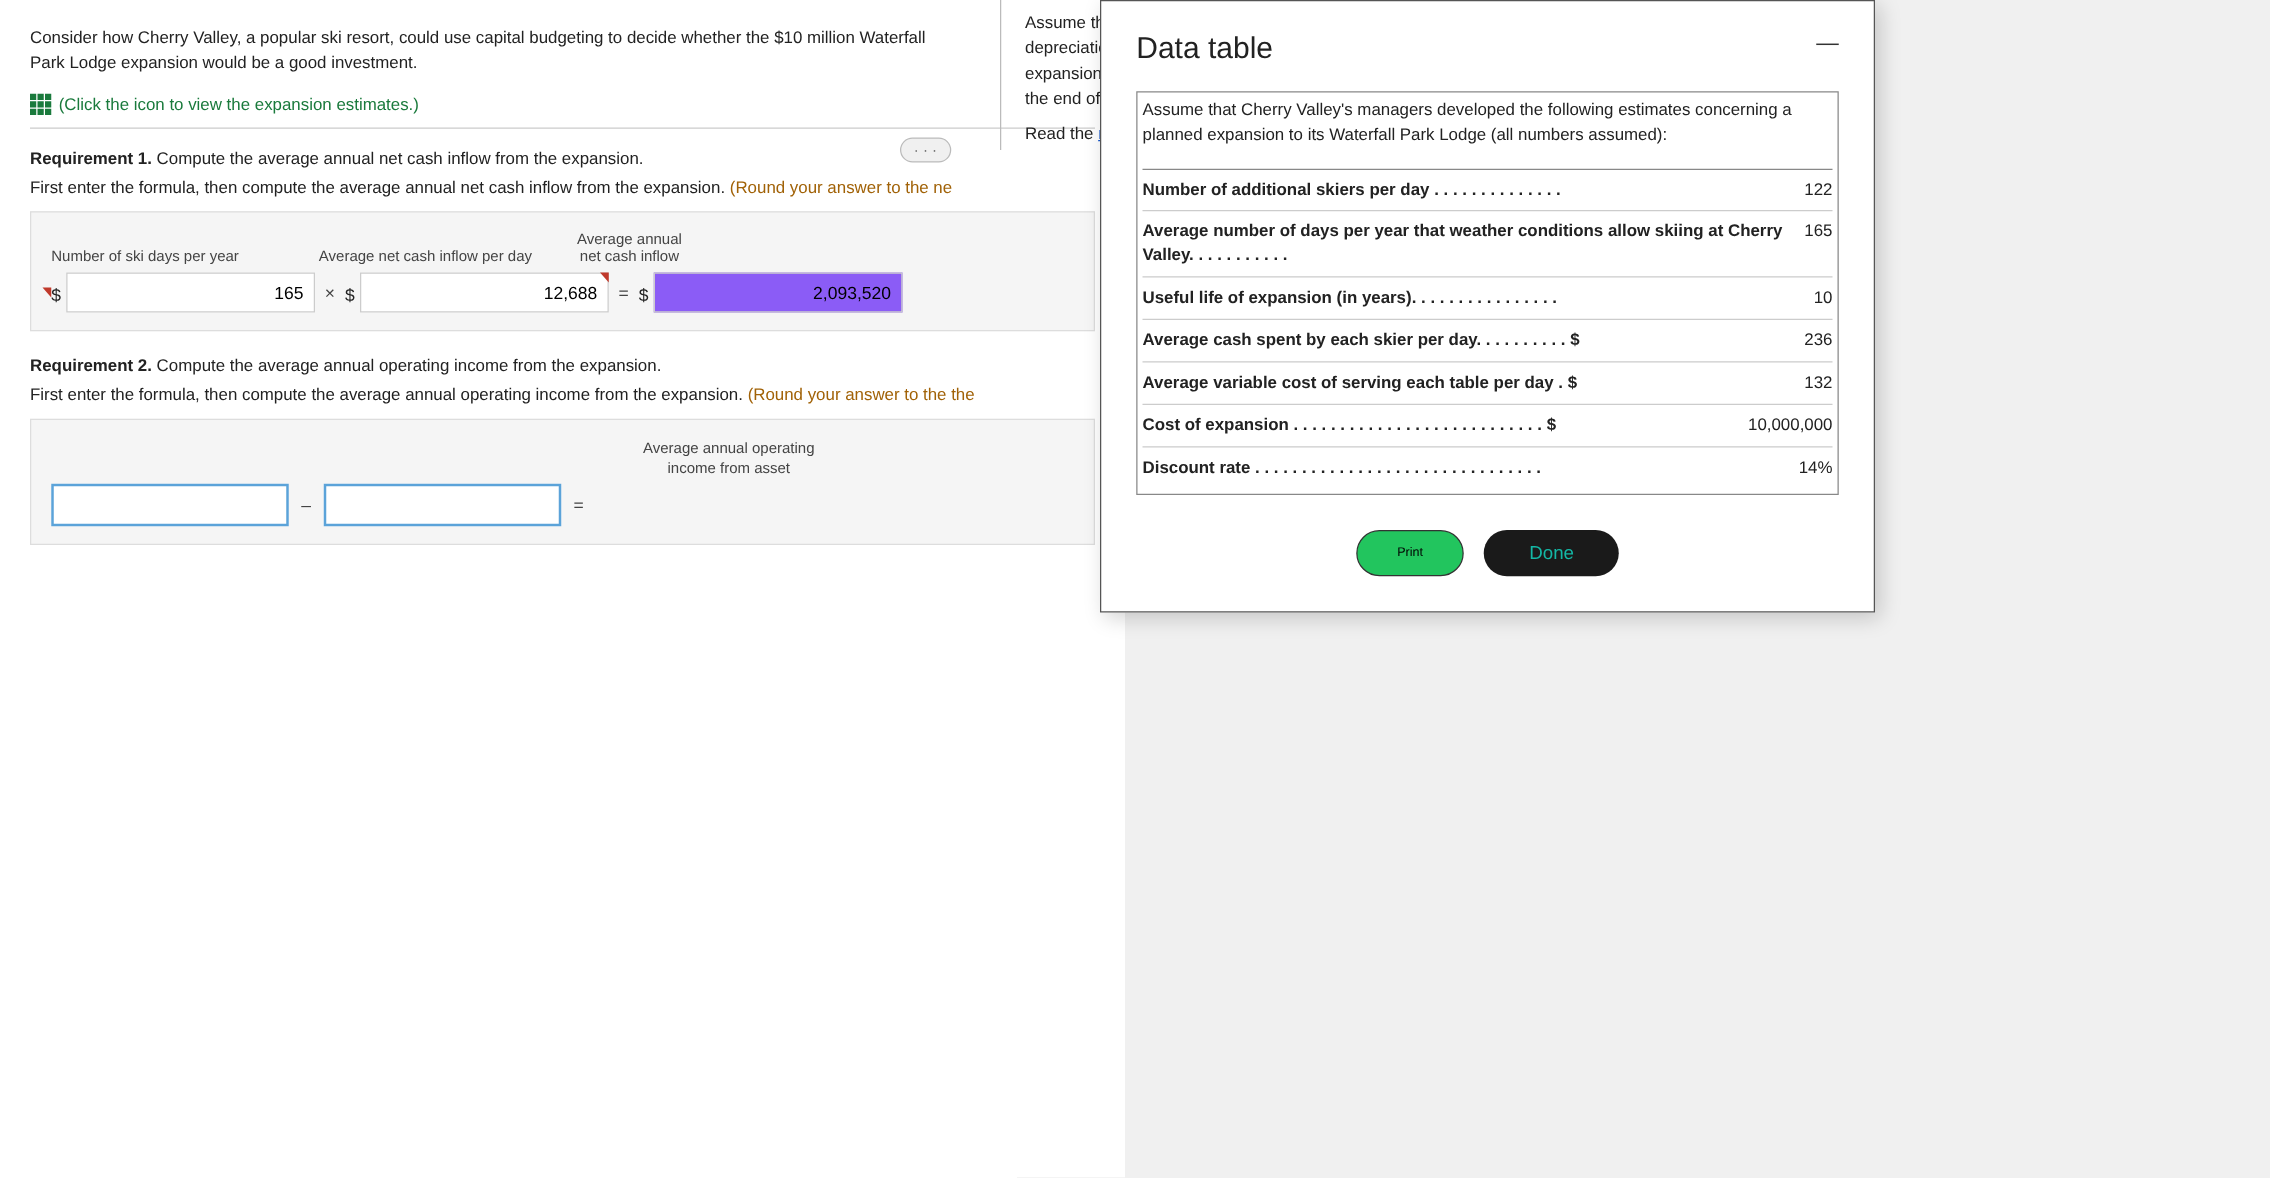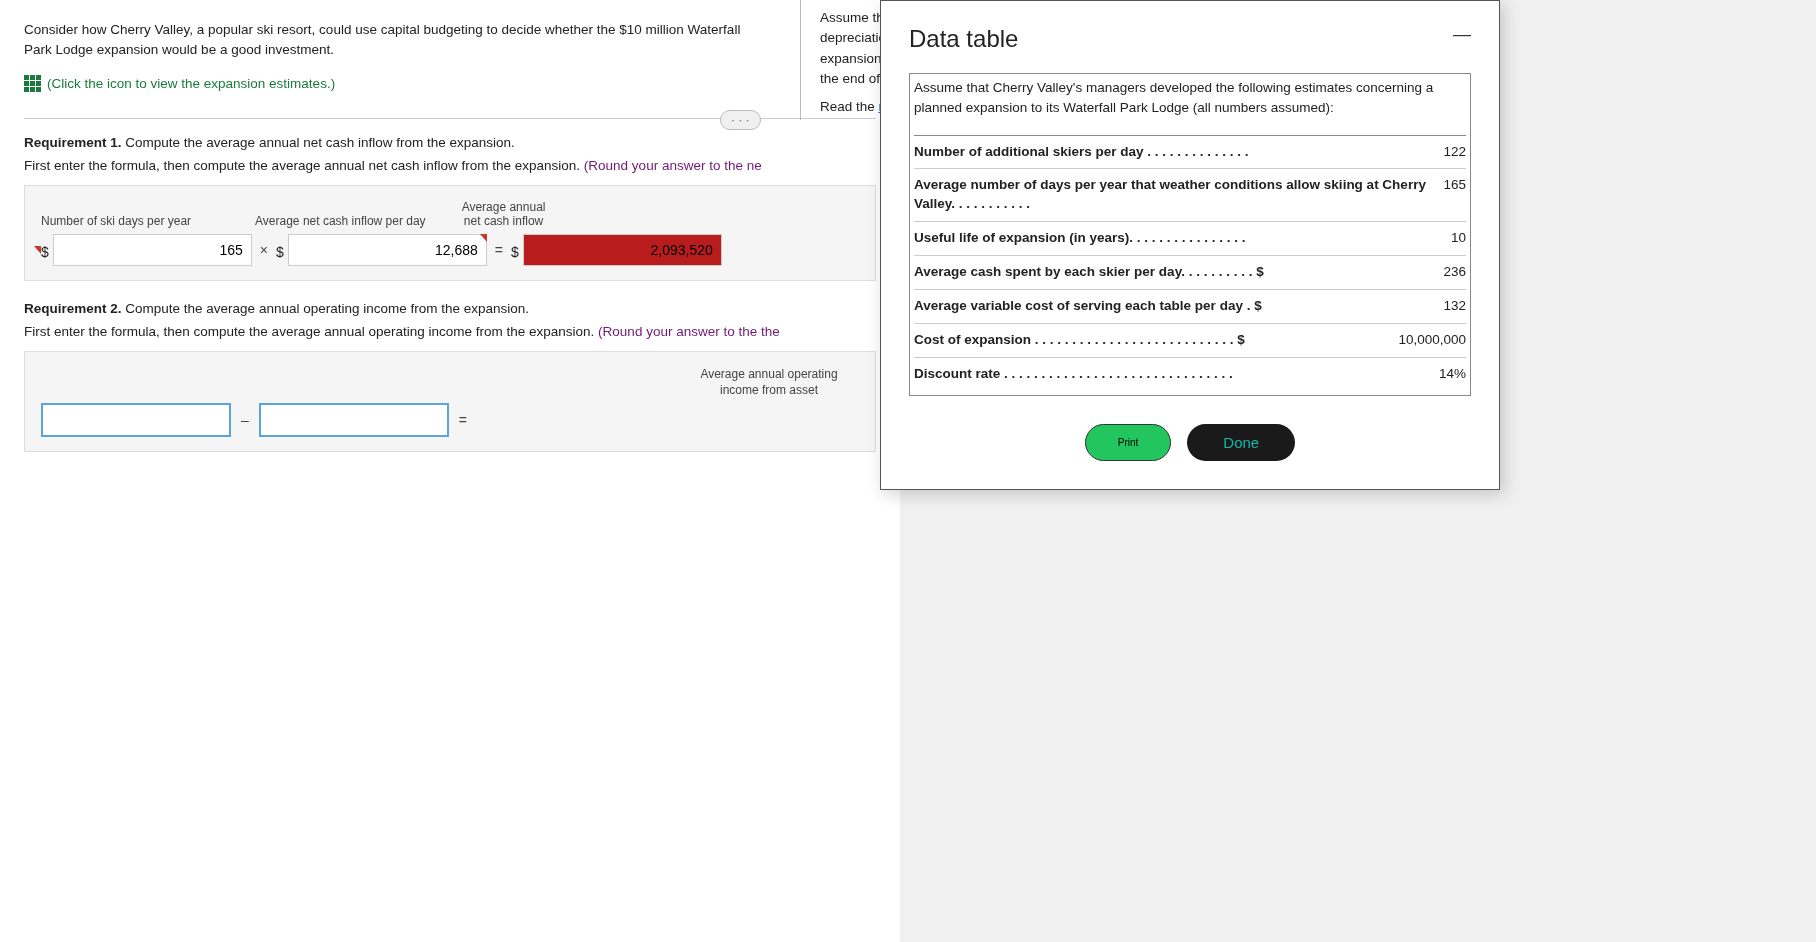--- a/index.html
+++ b/index.html
@@ -26,21 +26,20 @@
       max-width: 720px;
     }
 
     .icon-link {
       color: #1a7a3c;
       text-decoration: none;
       font-size: 13.5px;
       display: inline-flex;
       align-items: center;
       gap: 6px;
-      margin-bottom: 16px;
     }
 
     .grid-icon {
       display: inline-grid;
       grid-template-columns: repeat(3,5px);
       gap: 1px;
     }
     .grid-icon span {
       width: 5px; height: 5px;
       background: #1a7a3c;
@@ -63,21 +62,21 @@
     .requirement-title strong {
       font-weight: bold;
     }
 
     .sub-text {
       font-size: 13.5px;
       margin-bottom: 12px;
       color: #222;
     }
     .sub-text .round-note {
-      color: #701a75;
+      color: #a16207;
     }
 
     .formula-container {
       background: #f5f5f5;
       border: 1px solid #ddd;
       padding: 14px 16px;
       margin-bottom: 20px;
     }
 
     .formula-row {
@@ -111,21 +110,21 @@
       border: 1px solid #ccc;
       background: #fff;
       height: 32px;
       min-width: 140px;
       text-align: right;
       padding: 0 8px;
       font-size: 14px;
     }
 
     .formula-input.result {
-      background: #b91c1c;
+      background: #8b5cf6;
       min-width: 160px;
     }
 
     .dollar-prefix {
       display: flex;
       align-items: center;
       gap: 2px;
     }
 
     .dollar-sign {
@@ -384,21 +383,21 @@
       <strong>Requirement 2.</strong>
       <span>Compute the average annual operating income from the expansion.</span>
     </p>
     <p class="sub-text">
       <span>First enter the formula, then compute the average annual operating income from the expansion.</span>
       <span class="round-note">(Round your answer to the the</span>
     </p>
 
     <div class="formula-container">
 
-      <div class="formula-row" style="margin-bottom:4px; justify-content:flex-end;">
+      <div class="formula-row" style="margin-bottom:4px; ">
         <div style="flex:0 0 190px;"></div>
         <div style="min-width:20px;"></div>
         <div style="flex:0 0 190px;"></div>
         <div style="min-width:20px;"></div>
         <div style="min-width:180px;">
           <div class="avg-operating-label">
             <span>Average annual operating</span><br>
             <span>income from asset</span>
           </div>
         </div>

